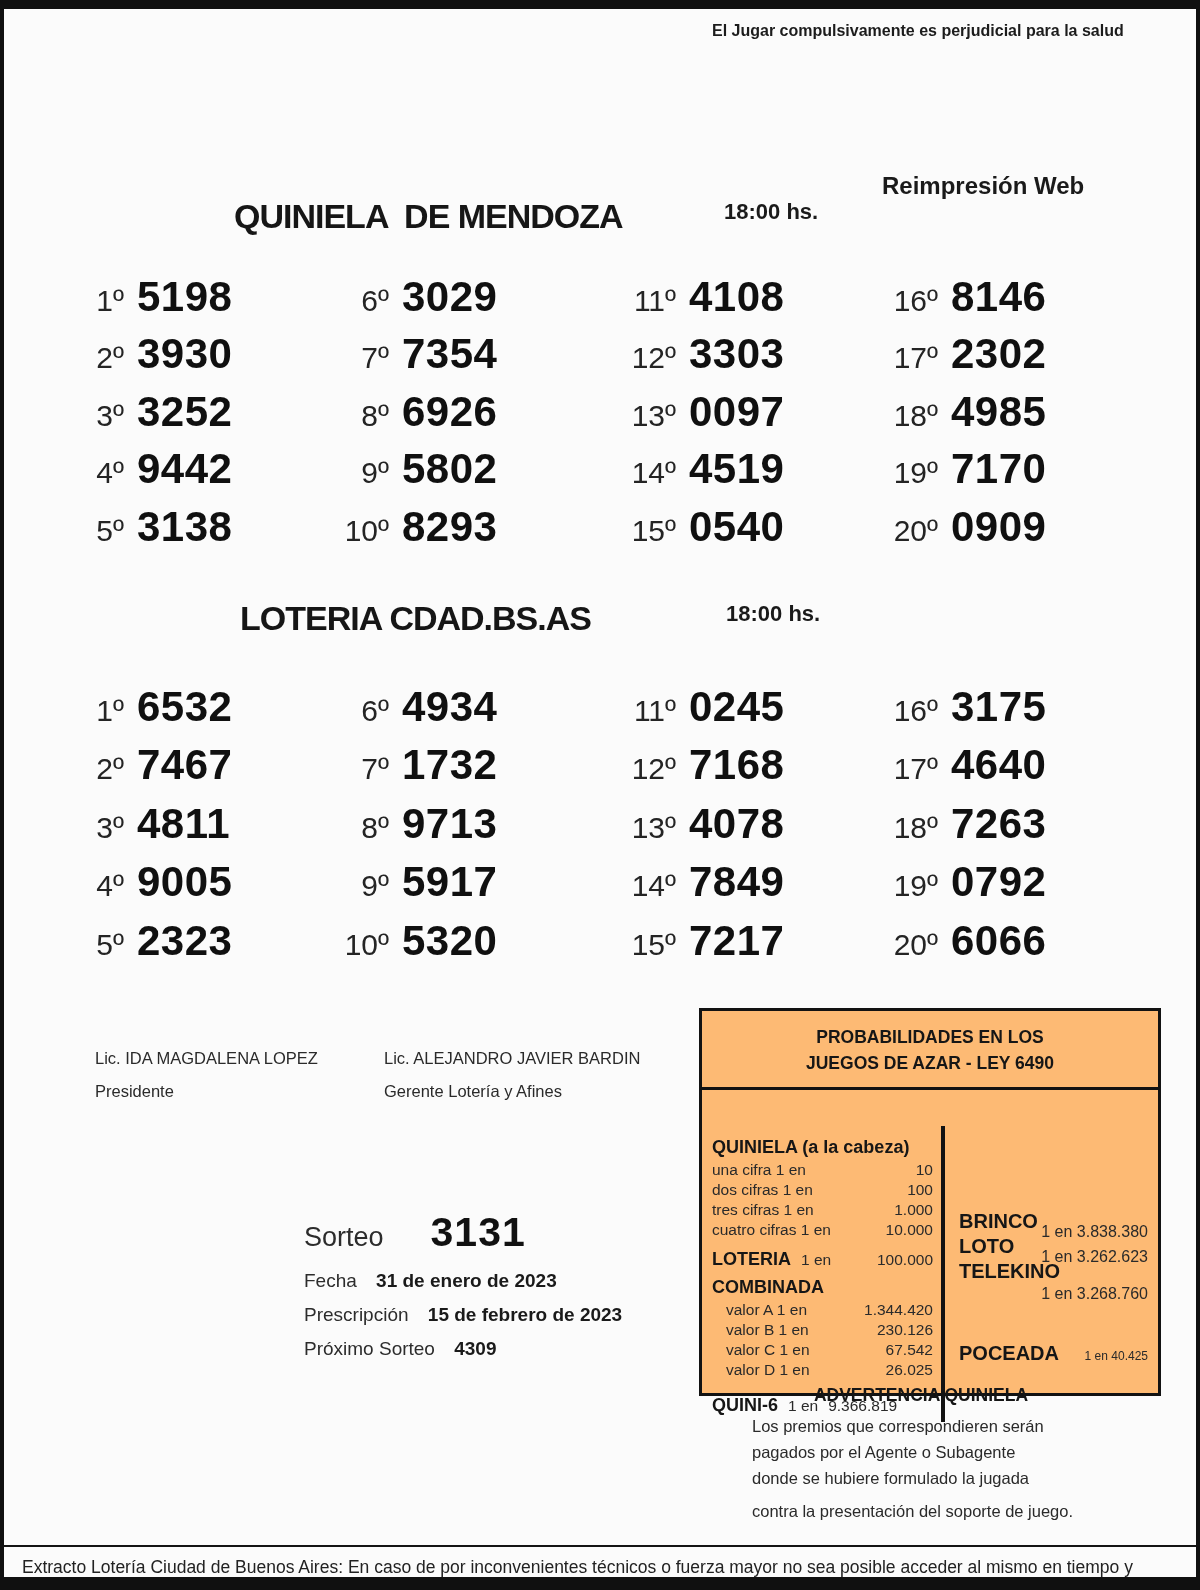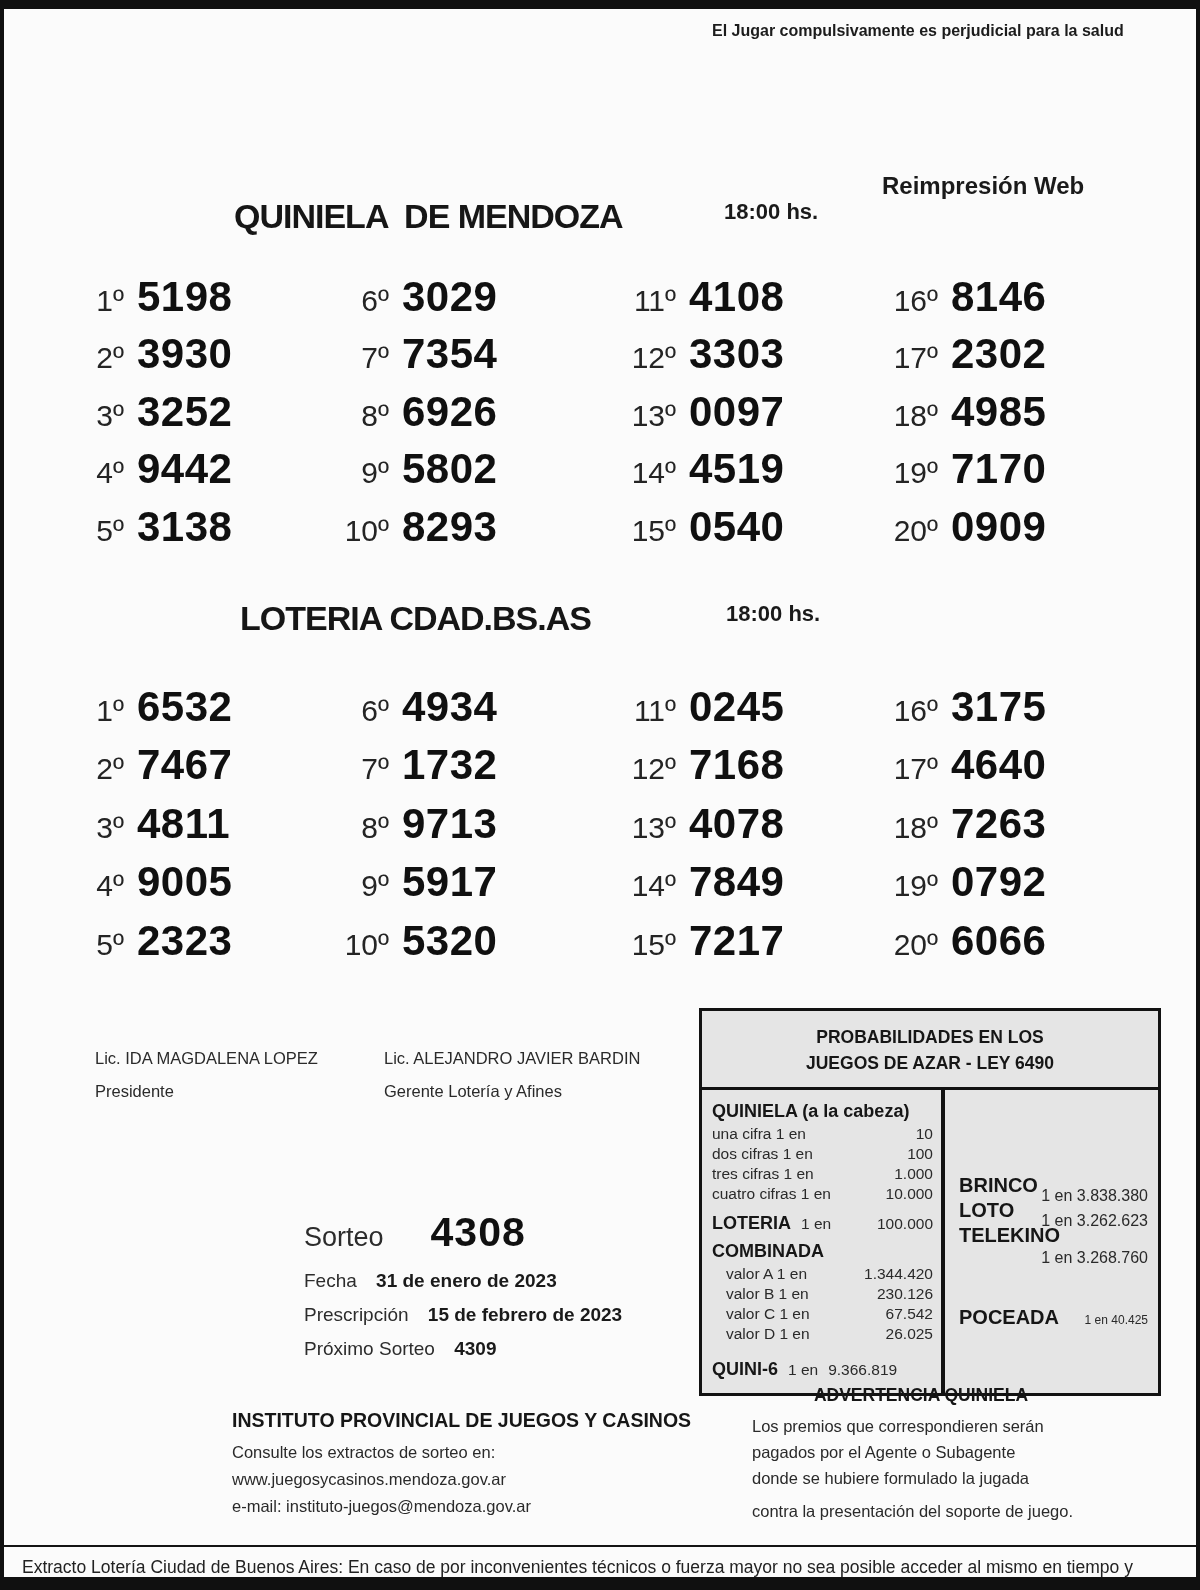--- a/index.html
+++ b/index.html
@@ -56,22 +56,22 @@
 
   
   .signature { position:absolute; font-size:16.5px; color:#2a2a2a; }
   #signature-0 { left:75px;  top:1040px;margin-left:16px; }
   #signature-1 { left:380px; top:1040px; }
   .signature .sig-name { margin-bottom:14px; }
 
   
   .prob-box {
     position:absolute; left:695px; top:999px; width:462px; height:388px;
-    border:3px solid #121212; background:#e5e5e5;
-    display:flex; flex-direction:column;
+    border:3px solid #121212; background:#fdba74;
+    display:flex; flex-direction:column;gap:36px;
   }
   .prob-header {
     border-bottom:3px solid #121212;
     text-align:center; font-weight:bold; font-size:17.5px;
     padding:13px 0 10px 0; line-height:1.5; color:#161616;
   }
   .prob-body { flex:1; display:flex; }
   .prob-left { width:243px; border-right:4px solid #121212; padding:8px 0 6px 10px; }
   .prob-right { flex:1; padding:84px 10px 0 14px; }
   .prob-subhead { font-weight:bold; font-size:18px; color:#161616; margin:3px 0 2px 0; }
@@ -379,44 +379,36 @@
           <span class="g-name">POCEADA</span>
           <span class="g-value">1 en 40.425</span>
         </div>
       </div>
     </div>
   </div>
 
   <div class="sorteo-block">
     <div class="sorteo-row">
       <span class="sorteo-label">Sorteo</span>
-      <span class="sorteo-number">4308</span>
+      <span class="sorteo-number">3131</span>
     </div>
     <div class="draw-row first">
       <span>Fecha</span>
       <span class="draw-value">31 de enero de 2023</span>
     </div>
     <div class="draw-row">
       <span>Prescripción</span>
       <span class="draw-value">15 de febrero de 2023</span>
     </div>
     <div class="draw-row">
       <span>Próximo Sorteo</span>
       <span class="draw-value">4309</span>
     </div>
   </div>
 
-  <div class="instituto">
-    <div class="inst-name">INSTITUTO PROVINCIAL DE JUEGOS Y CASINOS</div>
-    <div id="institute-lines">
-        <div class="inst-line">Consulte los extractos de sorteo en:</div>
-        <div class="inst-line">www.juegosycasinos.mendoza.gov.ar</div>
-        <div class="inst-line">e-mail:  instituto-juegos@mendoza.gov.ar</div>
-      </div>
-  </div>
 
   <div class="advertencia">
     <div class="adv-title">ADVERTENCIA QUINIELA</div>
     <div id="advertencia-lines">
         <div class="adv-line">Los premios que correspondieren serán</div>
         <div class="adv-line">pagados por el Agente o Subagente</div>
         <div class="adv-line">donde se hubiere formulado la jugada</div>
         <div class="adv-line last">contra la presentación del soporte de juego.</div>
       </div>
   </div>

